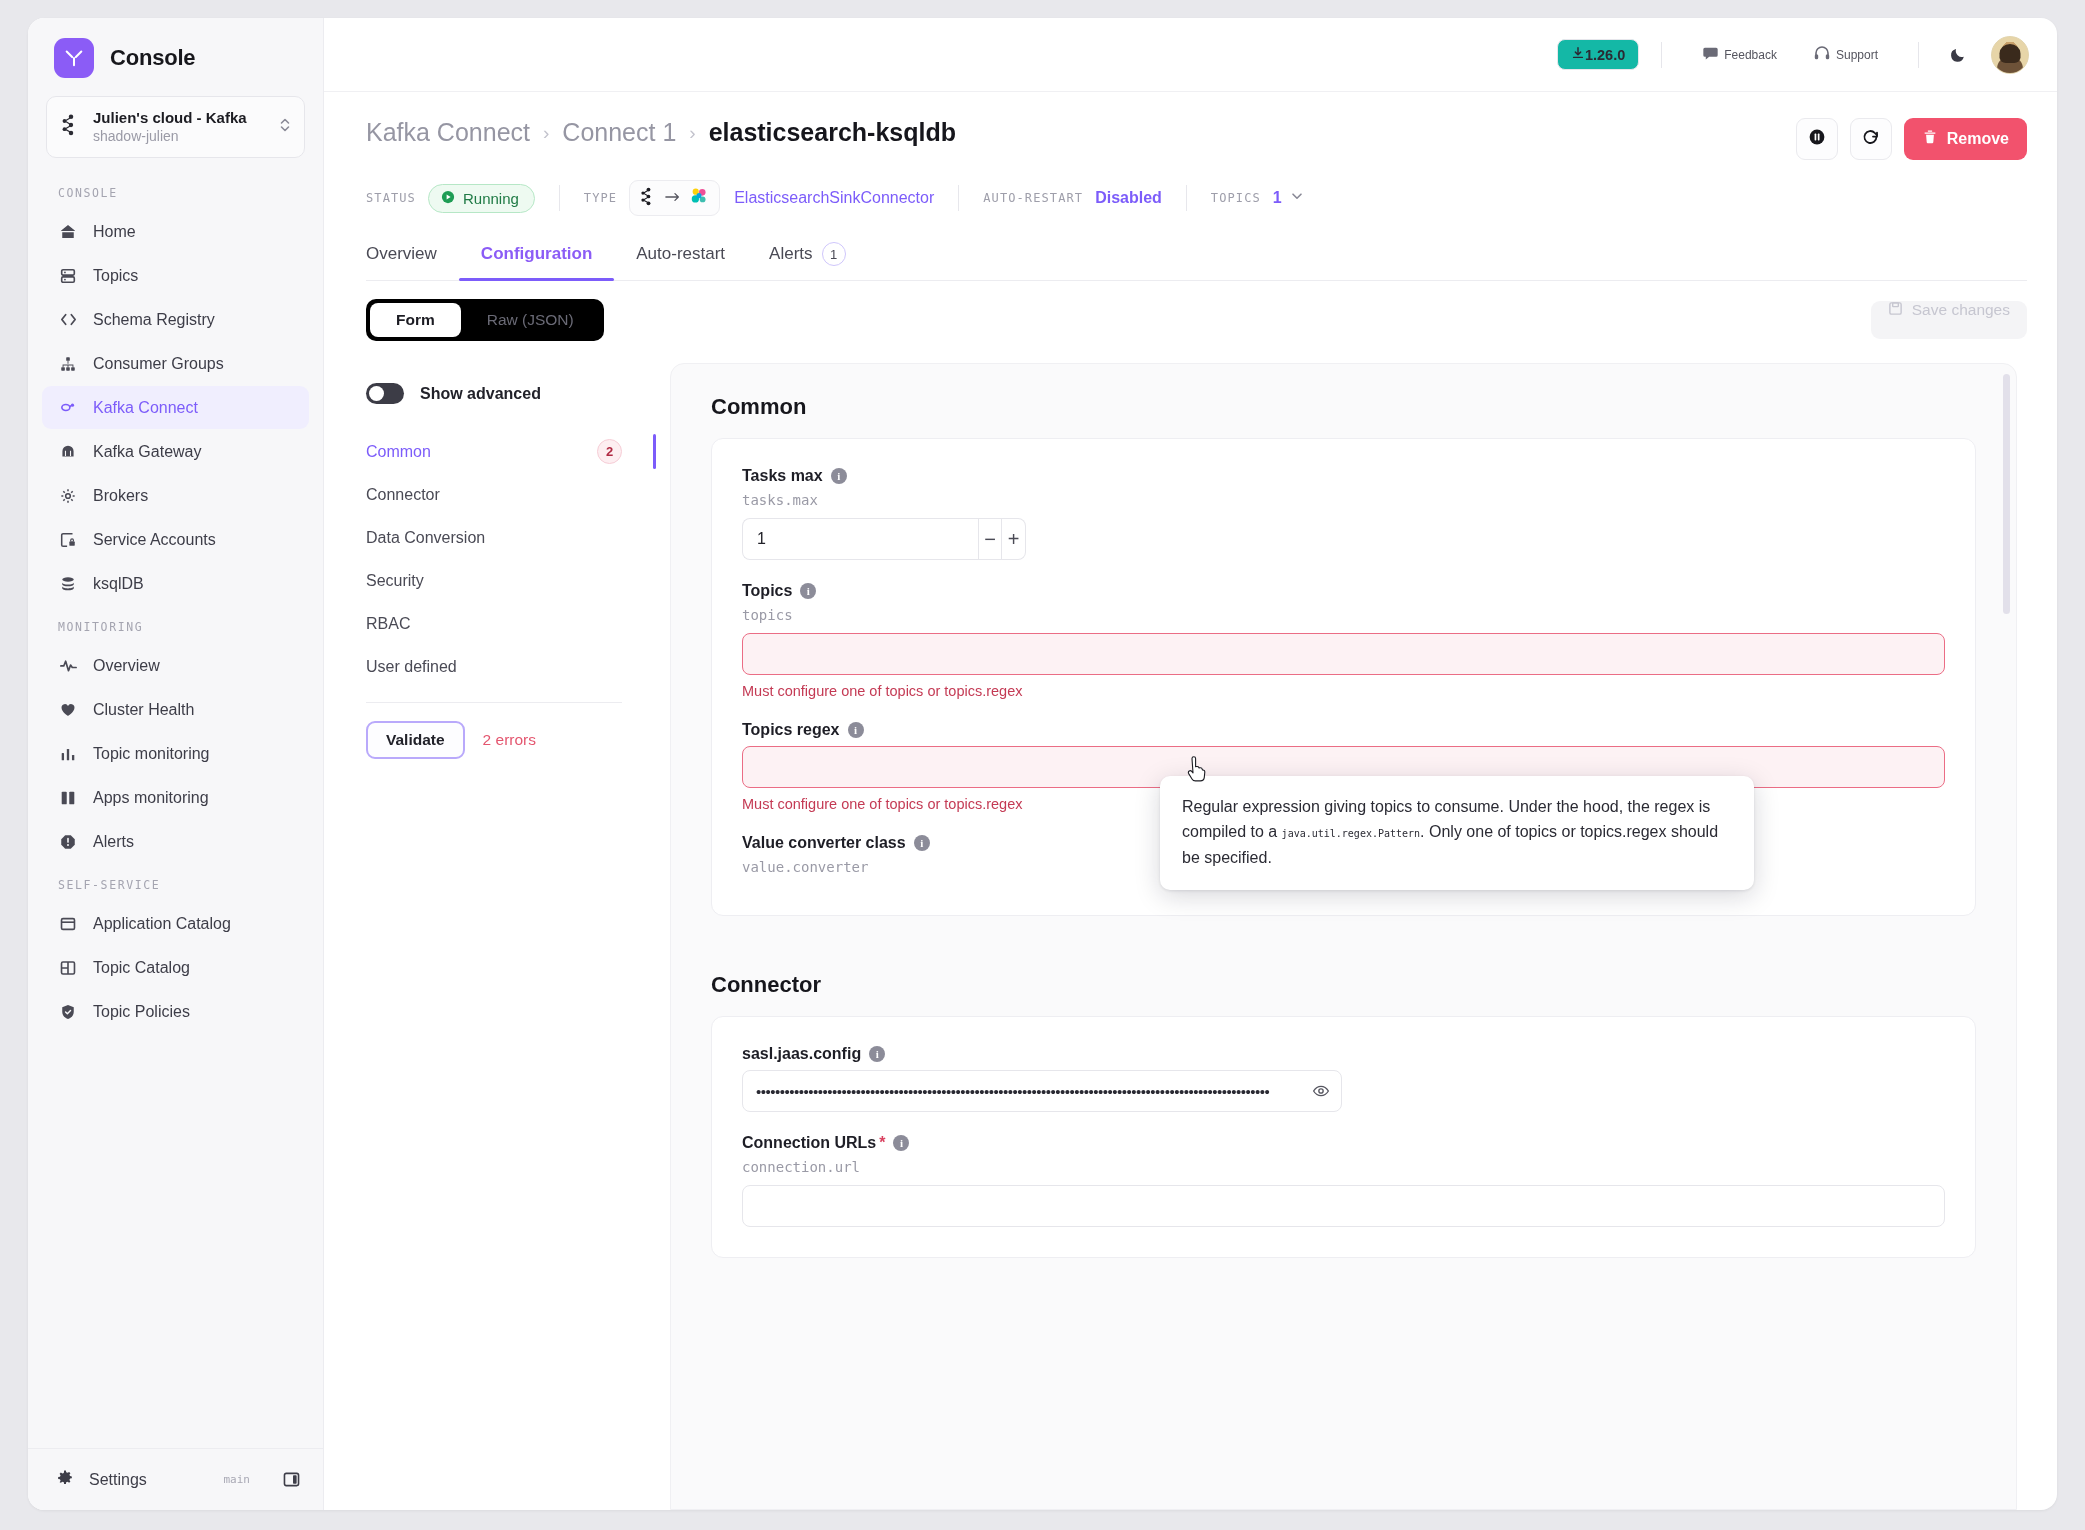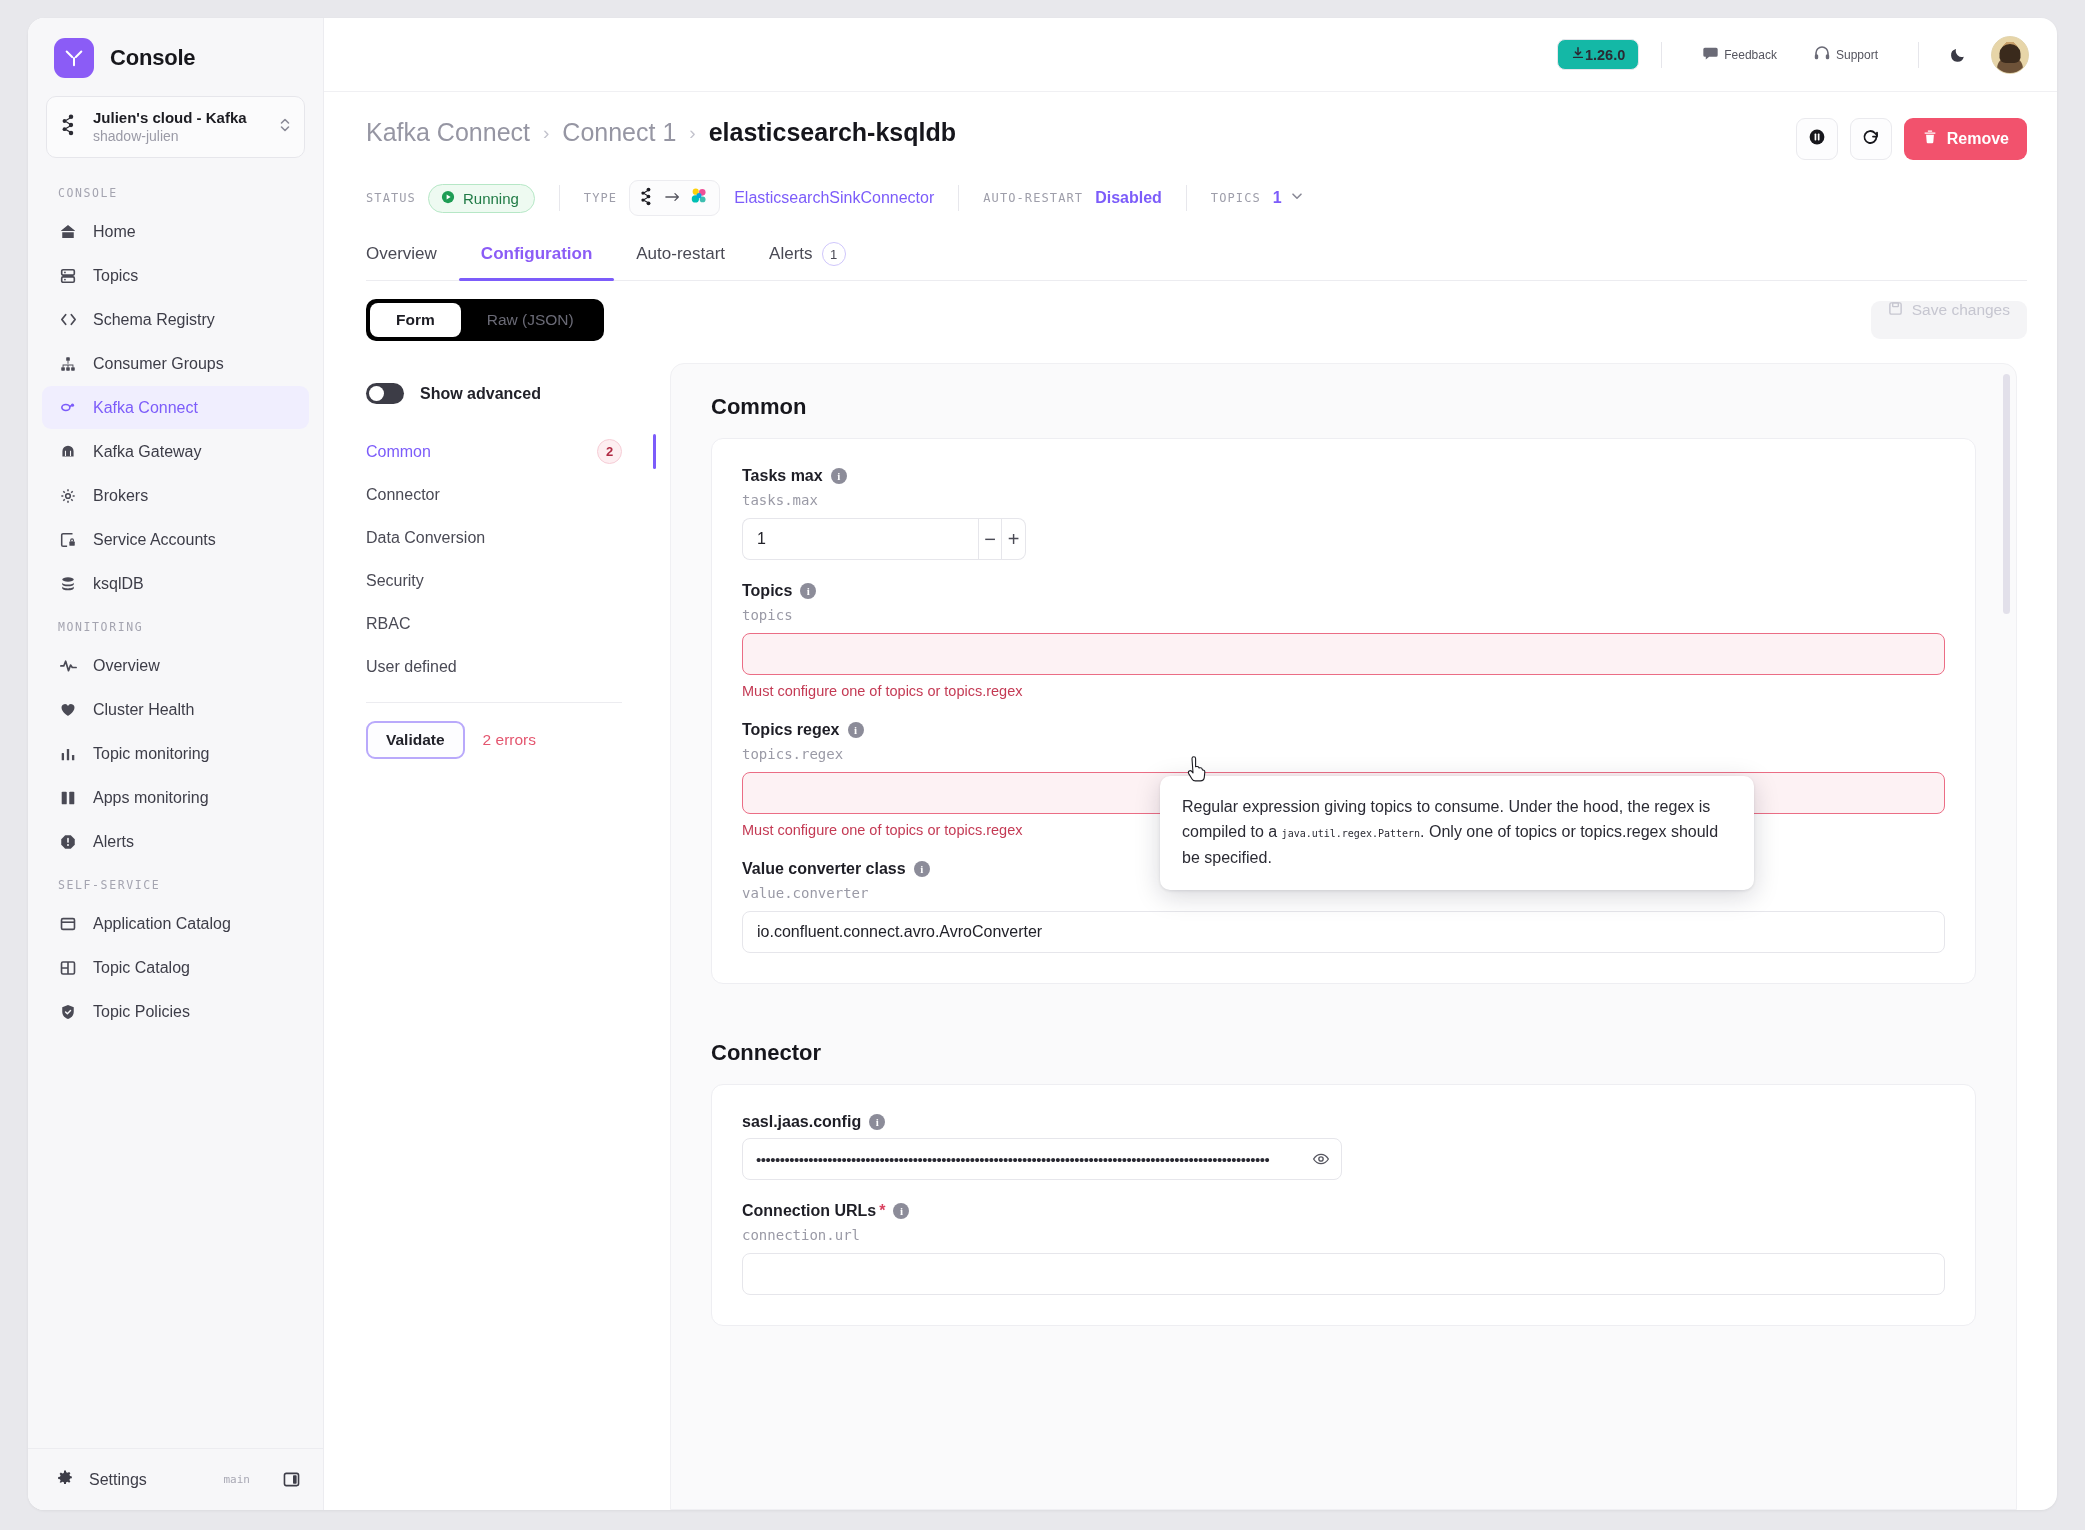--- a/index.html
+++ b/index.html
@@ -784,32 +784,30 @@
             <div class="field-key">topics</div>
             <input class="text-input error" value="" style="">
             <div class="err-msg">Must configure one of topics or topics.regex</div>
           </div>
 
           <div class="field">
             <div class="field-label">
               <span>Topics regex</span>
               <span class="info-i">i</span>
             </div>
-            <div class="field-key">topics.regex</div>
             <input class="text-input error" value="" style="">
             <div class="err-msg">Must configure one of topics or topics.regex</div>
           </div>
 
           <div class="field">
             <div class="field-label">
               <span>Value converter class</span>
               <span class="info-i">i</span>
             </div>
             <div class="field-key">value.converter</div>
-            <input class="text-input" value="io.confluent.connect.avro.AvroConverter" style="">
           </div>
         </div>
 
         <div class="section-title">Connector</div>
         <div class="card">
 
           <div class="field">
             <div class="field-label">
               <span>sasl.jaas.config</span>
               <span class="info-i">i</span>

